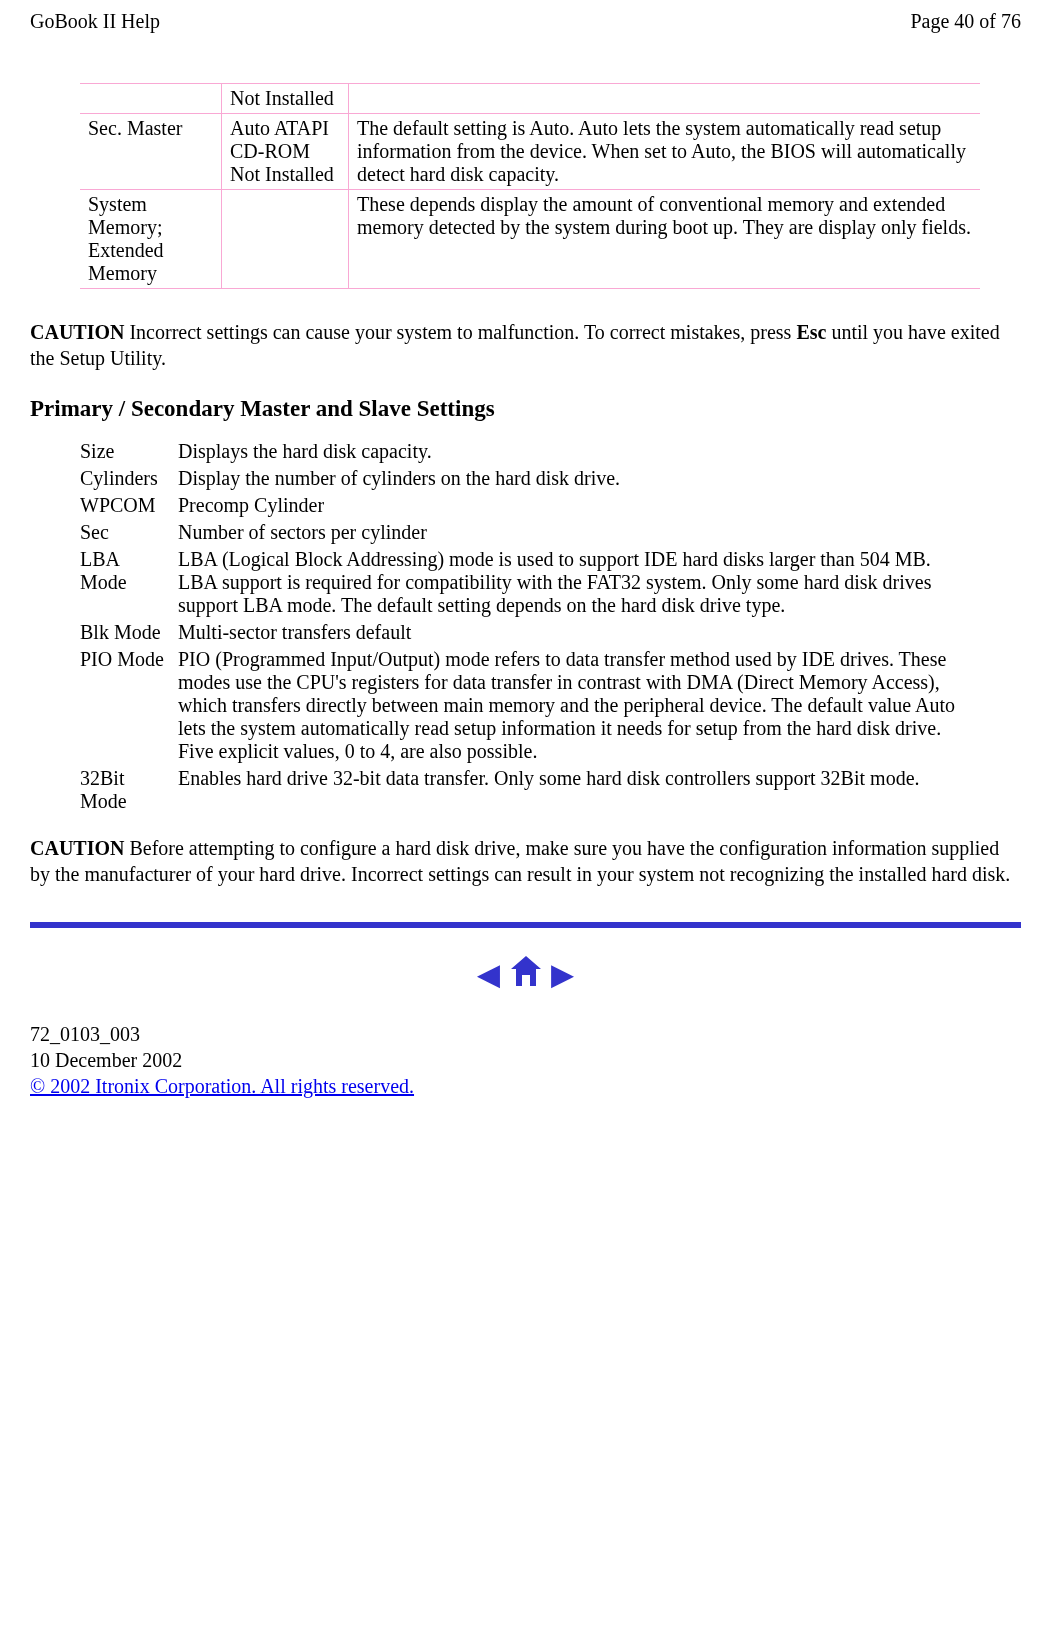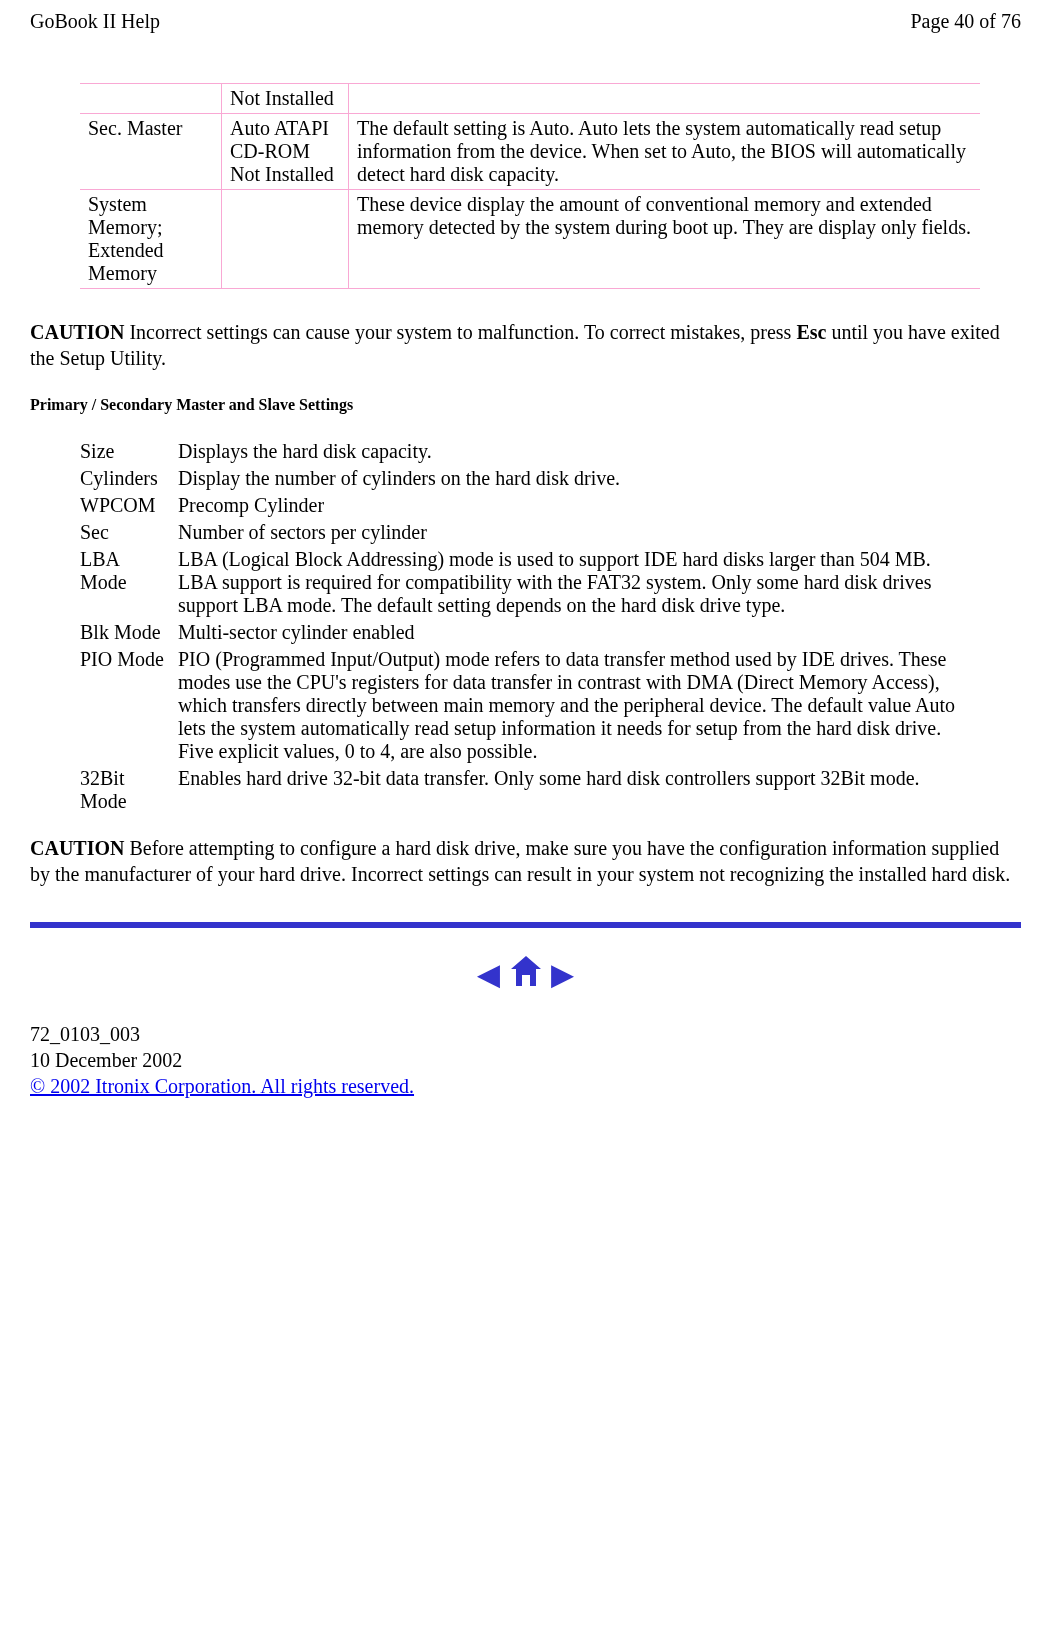--- a/index.html
+++ b/index.html
@@ -44,23 +44,23 @@
     }
     .caution-para {
       margin: 20px 0;
       line-height: 1.3;
       font-family: Liberation Serif, serif;
     }
     .caution-label {
       font-weight: bold;
     }
     h3.section-heading {
-      font-size: 16px;
+      font-size: 23px;
       font-weight: bold;
-      margin: 25px 0 24px 0;
+      margin: 25px 0 16px 0;
     }
     table.settings-table {
       border-collapse: collapse;
       width: 900px;
       margin-left: 50px;
     }
     table.settings-table td {
       padding: 2px 8px 2px 0;
       vertical-align: top;
     }
@@ -118,21 +118,21 @@
       <td></td>
     </tr>
     <tr>
       <td>Sec. Master</td>
       <td>Auto ATAPI CD-ROM Not Installed</td>
       <td>The default setting is Auto.  Auto lets the system automatically read setup information from the device.  When set to Auto, the BIOS will automatically detect hard disk capacity.</td>
     </tr>
     <tr>
       <td>System Memory; Extended Memory</td>
       <td></td>
-      <td>These device display the amount of conventional memory and extended memory detected by the system during boot up. They are display only fields.</td>
+      <td>These depends display the amount of conventional memory and extended memory detected by the system during boot up. They are display only fields.</td>
     </tr>
   </tbody>
     </table>
 
   <p class="caution-para">
     <span class="caution-label">CAUTION</span><span>  Incorrect settings can cause your system to malfunction.  To correct mistakes, press </span><span style="font-weight:bold">Esc</span><span> until you have exited the Setup Utility.</span>
   </p>
 
   <h3 class="section-heading">Primary / Secondary Master and Slave Settings</h3>
 
@@ -153,21 +153,21 @@
     <tr>
           <td>Sec</td>
           <td>Number of sectors per cylinder</td>
         </tr>
     <tr>
           <td>LBA Mode</td>
           <td>LBA (Logical Block Addressing) mode is used to support IDE hard disks larger than 504 MB.  LBA support is required for compatibility with the FAT32 system.  Only some hard disk drives support LBA mode.  The default setting depends on the hard disk drive type.</td>
         </tr>
     <tr>
           <td>Blk Mode</td>
-          <td>Multi-sector cylinder enabled</td>
+          <td>Multi-sector transfers default</td>
         </tr>
     <tr>
           <td>PIO Mode</td>
           <td>PIO (Programmed Input/Output) mode refers to data transfer method used by IDE drives.  These modes use the CPU's registers for data transfer in contrast with DMA (Direct Memory Access), which transfers directly between main memory and the peripheral device.  The default value Auto lets the system automatically read setup information it needs for setup from the hard disk drive.  Five explicit values, 0 to 4, are also possible.</td>
         </tr>
     <tr>
           <td>32Bit Mode</td>
           <td>Enables hard drive 32-bit data transfer.  Only some hard disk controllers support 32Bit mode.</td>
         </tr>
   </tbody>

